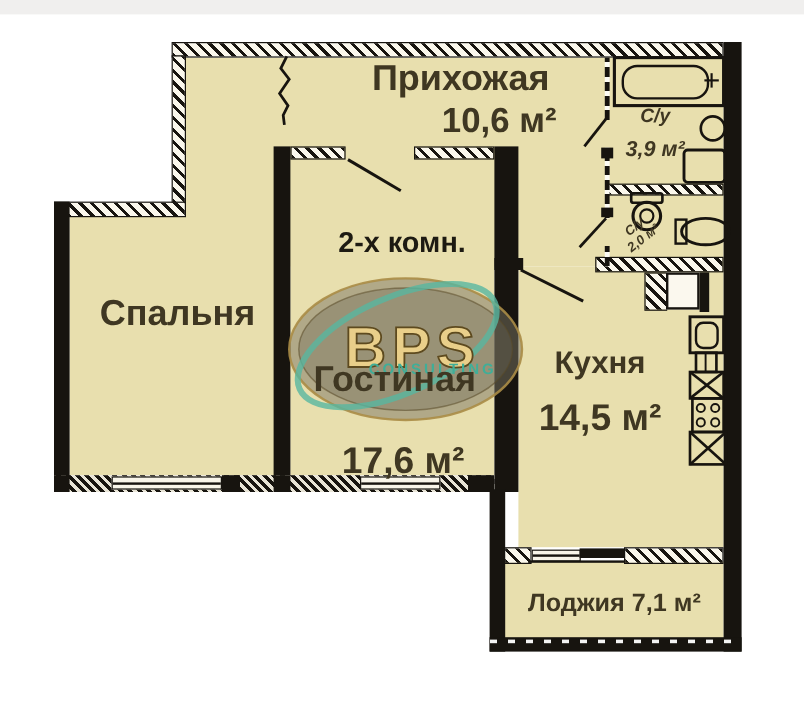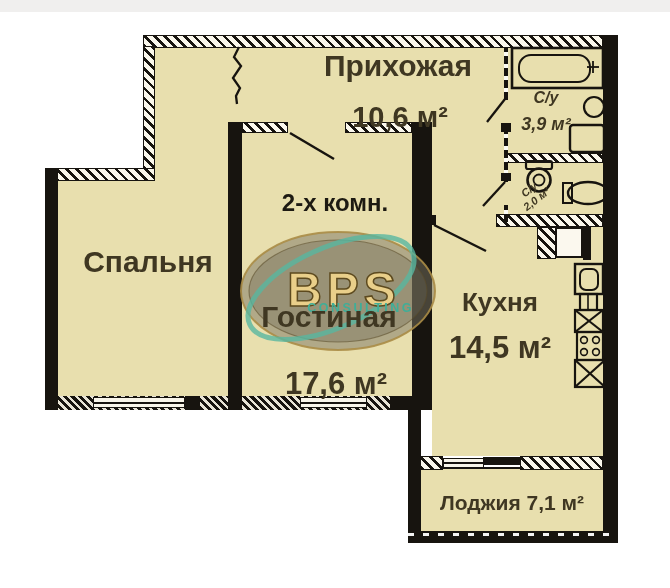--- a/index.html
+++ b/index.html
@@ -138,22 +138,22 @@
 
     <g>
       <ellipse cx="338" cy="291" rx="97" ry="59" fill="rgba(122,116,97,0.50)" stroke="rgba(170,140,70,0.9)" stroke-width="2"></ellipse>
       <ellipse cx="338" cy="291" rx="89" ry="51" fill="rgba(108,102,86,0.35)" stroke="rgba(90,75,40,0.55)" stroke-width="1.2"></ellipse>
       <ellipse cx="331" cy="288" rx="89" ry="40" fill="none" stroke="#58b7a0" stroke-width="5" opacity="0.8" transform="rotate(-24 331 288)"></ellipse>
       <text x="344" y="306" text-anchor="middle" font-family="Liberation Sans, sans-serif" font-size="48" font-weight="bold" letter-spacing="5" fill="#e9cf8a" stroke="#5d4a1f" stroke-width="1.5">BPS</text>
       <text x="414" y="312" text-anchor="end" font-family="Liberation Sans, sans-serif" font-size="12.5" font-weight="bold" letter-spacing="2.5" fill="#3fae98">CONSULTING</text>
     </g>
   </svg>
 
-  <div class="lbl" style="left:310px;top:50px;width:176px;font-size:30px;">Прихожая</div>
-  <div class="lbl" style="left:312px;top:86px;width:176px;font-size:29px;margin-top:16px;">10,6 м²</div>
+  <div class="lbl" style="left:296px;top:50px;width:176px;font-size:30px;">Прихожая</div>
+  <div class="lbl" style="left:328px;top:86px;width:176px;font-size:29px;">10,6 м²</div>
 
   <div class="lbl" style="left:245px;top:190px;width:180px;font-size:24px;color:#1d1a12;">2-х комн.</div>
 
   <div class="lbl" style="left:60px;top:246px;width:176px;font-size:30px;text-align:center;">Спальня</div>
 
   <div class="lbl" style="left:248px;top:301px;width:162px;font-size:30px;">Гостиная</div>
   <div class="lbl" style="left:255px;top:348px;width:162px;font-size:31px;margin-top:20px;">17,6 м²</div>
 
   <div class="lbl" style="left:440px;top:289px;width:120px;font-size:26px;">Кухня</div>
   <div class="lbl" style="left:438px;top:332px;width:124px;font-size:31px;">14,5 м²</div>

